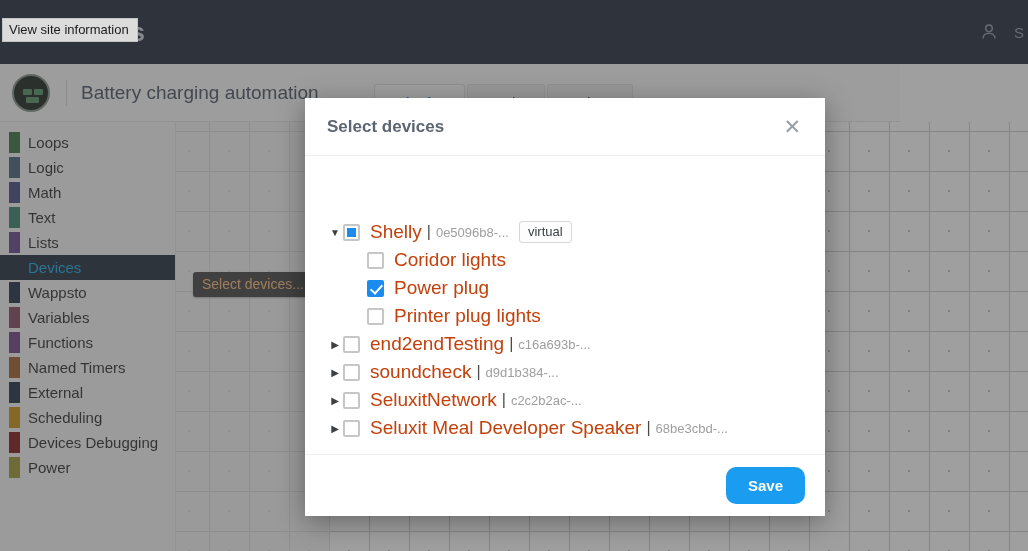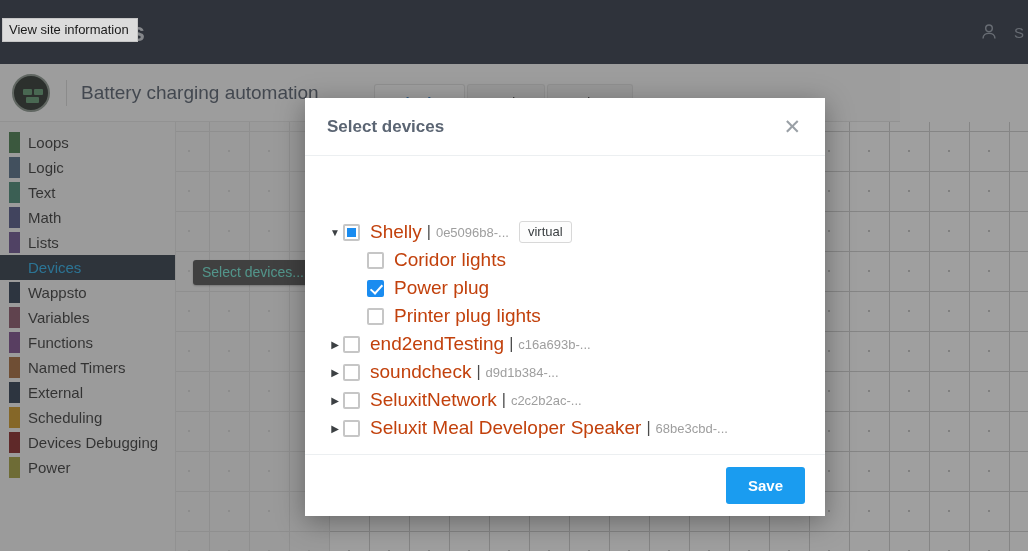--- a/index.html
+++ b/index.html
@@ -106,22 +106,22 @@
     position: absolute; left: 9px; top: 2px; width: 11px; height: 21px;
   }
   .tb-item.selected { background: #14202f; }
   .tb-item.selected .tb-label { color: #0ea5e9; }
 
   .flyout {
     position: absolute; top: 0; left: 176px; width: 154px; height: 429px;
     background: #ededed; opacity: .55; z-index: 4;
   }
   .chip-select-devices {
-    position: absolute; top: 138px; left: 193px; z-index: 6;
-    background: #3a3a3a; color: #5eead4; font-size: 14px;
+    position: absolute; top: 150px; left: 193px; z-index: 6;
+    background: #3a3a3a; color: #fdba74; font-size: 14px;
     padding: 4px 9px 5px; border-radius: 3px; white-space: nowrap;
     box-shadow: 0 1px 2px rgba(0,0,0,.3);
   }
 
   
   .overlay {
     position: absolute; inset: 0; background: rgba(70,70,70,.52); z-index: 20;
   }
   .modal {
     position: absolute; left: 305px; top: 98px; width: 520px; height: 418px;
@@ -167,21 +167,21 @@
     margin-left: 10px; font-size: 13px; color: #3c4043;
     border: 1px solid #d8d8d8; background: #fdfdfd;
     padding: 2px 8px 3px; border-radius: 3px;
   }
   .modal-foot {
     height: 62px; border-top: 1px solid #eceff1;
     display: flex; align-items: center; justify-content: flex-end; padding-right: 20px;
   }
   .save-btn {
     background: #1a9cf0; color: #fff; font-size: 15px; font-weight: bold;
-    border: none; border-radius: 3px; padding: 10px 22px; cursor: pointer;
+    border: none; border-radius: 10px; padding: 10px 22px; cursor: pointer;
   }
 </style>
 </head>
 <body>
 
 <div id="root">
 
   <div class="app">
 
     <div class="topbar">
@@ -226,26 +226,26 @@
       <div class="toolbox" id="toolbox">
           <div class="tb-item">
             <span class="sw" style="background: rgb(46, 107, 54);"></span>
             <span class="tb-label">Loops</span>
           </div>
           <div class="tb-item">
             <span class="sw" style="background: rgb(61, 90, 120);"></span>
             <span class="tb-label">Logic</span>
           </div>
           <div class="tb-item">
+            <span class="sw" style="background: rgb(59, 66, 120);"></span>
+            <span class="tb-label">Math</span>
+          </div>
+          <div class="tb-item">
             <span class="sw" style="background: rgb(47, 122, 98);"></span>
             <span class="tb-label">Text</span>
-          </div>
-          <div class="tb-item">
-            <span class="sw" style="background: rgb(59, 66, 120);"></span>
-            <span class="tb-label">Math</span>
           </div>
           <div class="tb-item">
             <span class="sw" style="background: rgb(90, 62, 133);"></span>
             <span class="tb-label">Lists</span>
           </div>
           <div class="tb-item selected">
             <span class="sw" style="background: rgb(20, 32, 47);"></span>
             <span class="tb-label">Devices</span>
           </div>
           <div class="tb-item">

